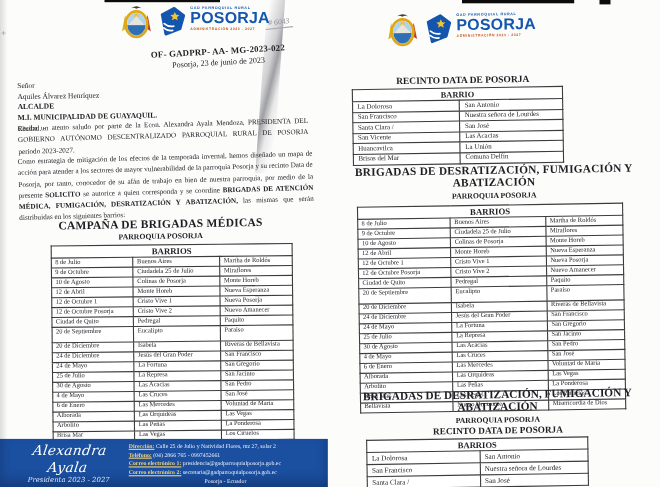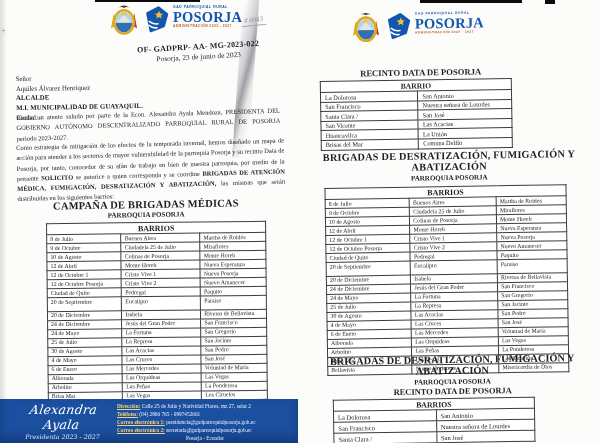--- a/index.html
+++ b/index.html
@@ -24,21 +24,21 @@
     background:linear-gradient(100deg,rgba(255,255,255,0) 10%,#cfcfd2 40%,#9fa0a4 52%,#e9e9ea 68%,rgba(255,255,255,0) 88%);}
   .handwritten{position:absolute;left:241px;top:16px;transform:rotate(-6deg);
     font-style:italic;font-size:7px;color:#8d8d99;border-bottom:1px solid #a9a9b3;padding:0 3px 1px 3px;}
   
   .logo-row{position:absolute;display:flex;align-items:flex-start;}
   .crest{width:28px;height:34px;}
   .badge{width:25px;height:27px;margin-left:6px;margin-top:2px;}
   .wordmark{margin-left:4px;margin-top:2px;line-height:1;}
   .gad-line{font-family:"Liberation Sans",sans-serif;font-size:3.4px;font-weight:bold;
     color:var(--brand-blue);letter-spacing:.55px;}
-  .posorja-name{font-family:Liberation Serif, serif;font-size:14.5px;font-weight:800;
+  .posorja-name{font-family:Liberation Sans, sans-serif;font-size:14.5px;font-weight:800;
     color:var(--brand-blue);letter-spacing:.2px;margin-top:.5px;text-align:center;}
   .admin-line{font-family:"Liberation Sans",sans-serif;font-size:3.2px;font-weight:bold;
     color:var(--admin-accent);letter-spacing:.5px;margin-top:1px;}
   
   .page-left{position:absolute;left:0;top:0;width:298px;height:443px;}
   .ref-block{position:absolute;left:112px;top:47px;width:172px;text-align:center;
     transform:rotate(-3.2deg);transform-origin:left top;}
   .ref-line{font-size:8px;font-weight:bold;letter-spacing:.2px;}
   .date-line{font-size:7.4px;margin-top:1px;}
   .addressee{position:absolute;left:16px;top:73px;font-size:6.8px;line-height:1.42;transform:rotate(-1deg);}

